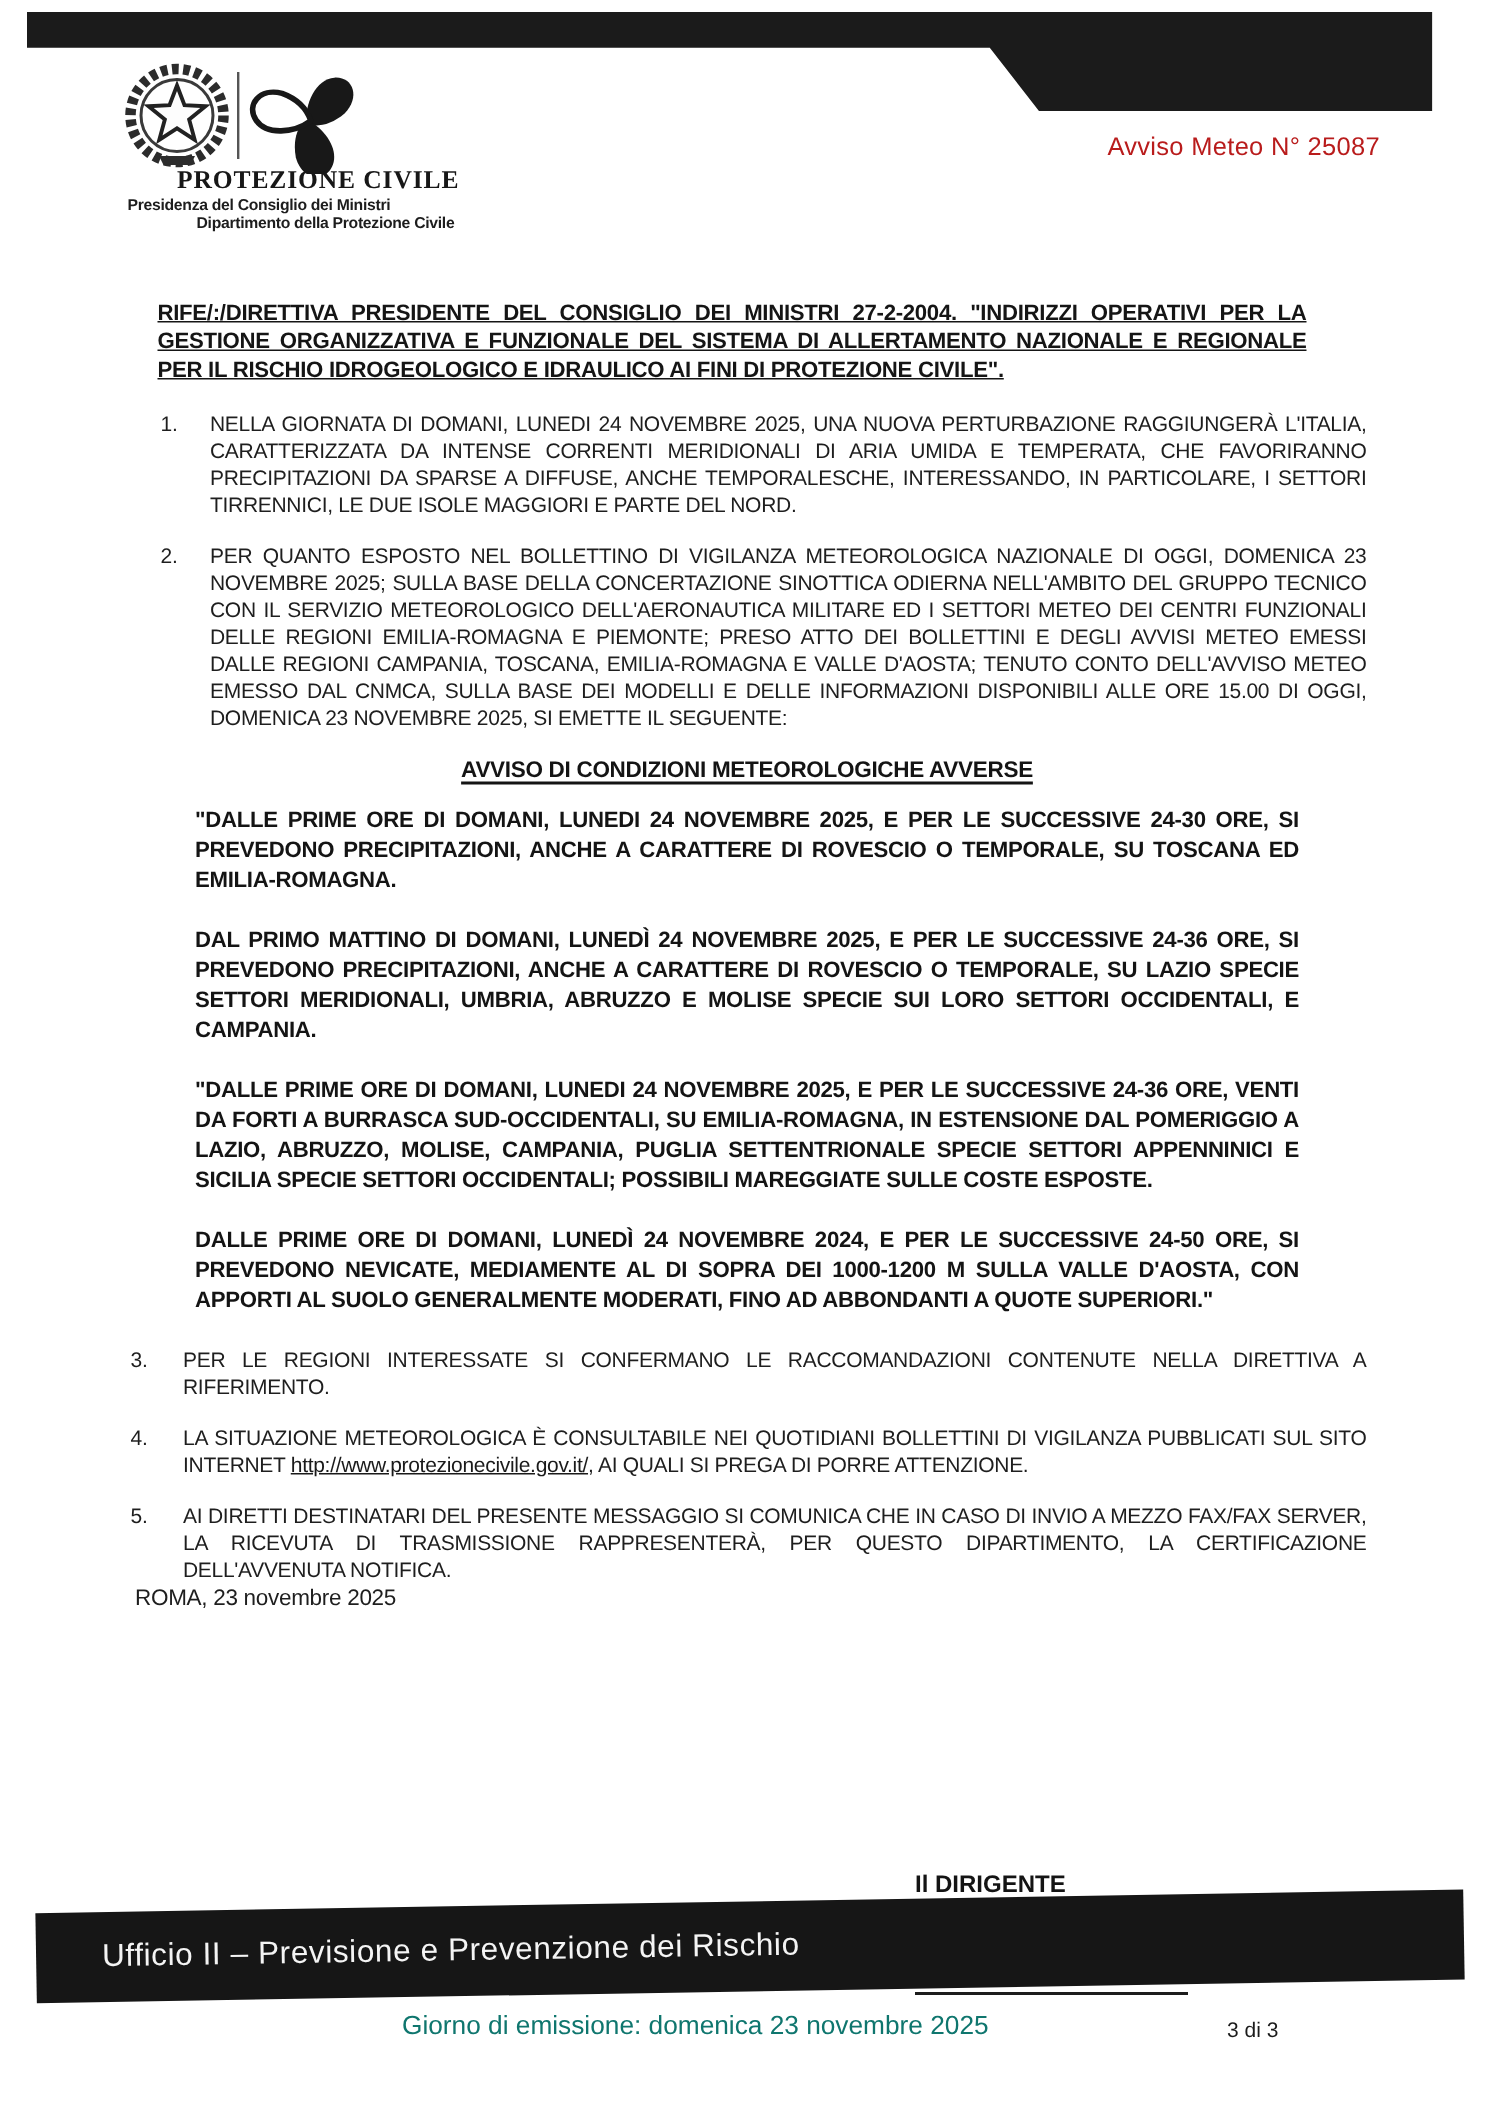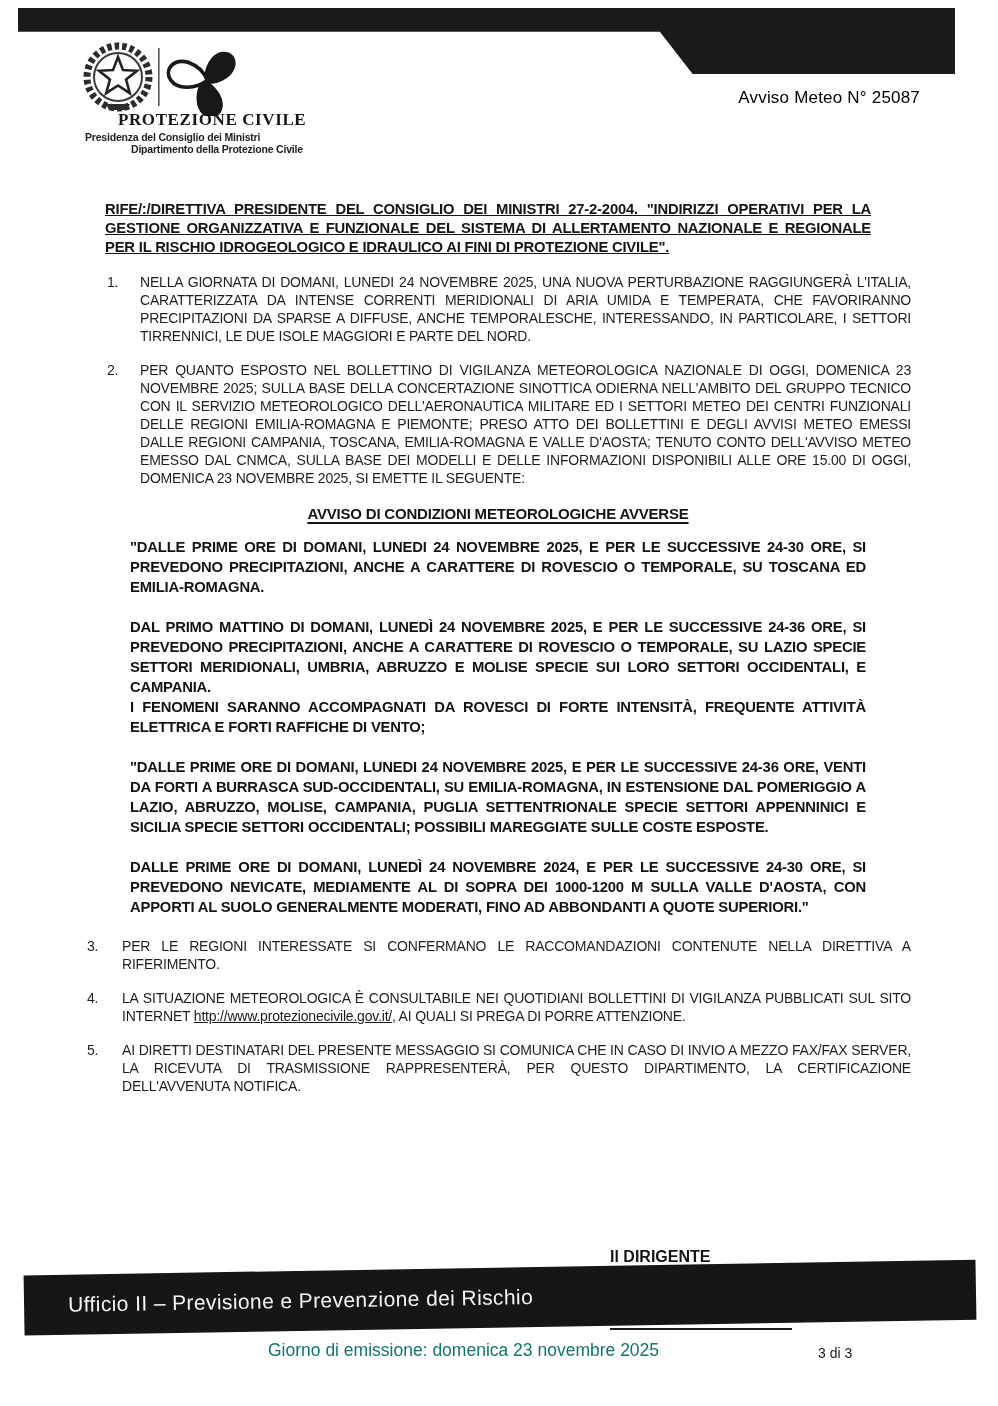--- a/index.html
+++ b/index.html
@@ -20,21 +20,21 @@
     font-family:"Liberation Serif",serif;font-weight:700;font-size:17px;
     letter-spacing:0.6px;color:#171717;margin-left:32px;
   }
   .logo-sub{
     position:absolute;left:85px;font-size:10.5px;font-weight:700;color:#1d1d1d;
     letter-spacing:-0.2px;
   }
   .logo-sub1{top:131px;}
   .logo-sub2{top:143px;padding-left:46px;}
   .avviso-number{
-    position:absolute;right:78px;top:88px;font-size:17px;color:#000000;
+    position:absolute;right:78px;top:88px;font-size:17px;color:#b91c1c;
     letter-spacing:0.2px;
   }
   
   .main{
     position:absolute;left:105px;top:200px;width:806px;
     font-size:14px;line-height:18px;letter-spacing:-0.2px;
   }
   .bold{font-weight:700;color:#151515;}
   .justify{text-align:justify;}
   .oggetto{margin:0 0 12px 0;font-size:14.8px;}
@@ -136,46 +136,46 @@
     </div>
 
     <h2 class="avviso-heading">AVVISO DI CONDIZIONI METEOROLOGICHE AVVERSE</h2>
 
     <div class="avviso-para">
       <p>"DALLE PRIME ORE DI DOMANI, LUNEDI 24 NOVEMBRE 2025, E PER LE SUCCESSIVE 24-30 ORE, SI PREVEDONO PRECIPITAZIONI, ANCHE A CARATTERE DI ROVESCIO O TEMPORALE, SU TOSCANA ED EMILIA-ROMAGNA.</p>
     </div>
 
     <div class="avviso-para">
       <p>DAL PRIMO MATTINO DI DOMANI, LUNEDÌ 24 NOVEMBRE 2025, E PER LE SUCCESSIVE 24-36 ORE, SI PREVEDONO PRECIPITAZIONI, ANCHE A CARATTERE DI ROVESCIO O TEMPORALE, SU LAZIO SPECIE SETTORI MERIDIONALI, UMBRIA, ABRUZZO E MOLISE SPECIE SUI LORO SETTORI OCCIDENTALI, E CAMPANIA.</p>
-      <p>I FENOMENI SARANNO ACCOMPAGNATI DA ROVESCI DI FORTE INTENSITÀ, FREQUENTE ATTIVITÀ ELETTRICA E FORTI RAFFICHE DI VENTO;</p>
     </div>
 
     <div class="avviso-para">
       <p>"DALLE PRIME ORE DI DOMANI, LUNEDI 24 NOVEMBRE 2025, E PER LE SUCCESSIVE 24-36 ORE, VENTI DA FORTI A BURRASCA SUD-OCCIDENTALI, SU EMILIA-ROMAGNA, IN ESTENSIONE DAL POMERIGGIO A LAZIO, ABRUZZO, MOLISE, CAMPANIA, PUGLIA SETTENTRIONALE SPECIE SETTORI APPENNINICI E SICILIA SPECIE SETTORI OCCIDENTALI; POSSIBILI MAREGGIATE SULLE COSTE ESPOSTE.</p>
     </div>
 
     <div class="avviso-para">
-      <p>DALLE PRIME ORE DI DOMANI, LUNEDÌ 24 NOVEMBRE 2024, E PER LE SUCCESSIVE 24-30 ORE, SI PREVEDONO NEVICATE, MEDIAMENTE AL DI SOPRA DEI 1000-1200 M SULLA VALLE D'AOSTA, CON APPORTI AL SUOLO GENERALMENTE MODERATI, FINO AD ABBONDANTI A QUOTE SUPERIORI."</p>
+      <p>DALLE PRIME ORE DI DOMANI, LUNEDÌ 24 NOVEMBRE 2024, E PER LE SUCCESSIVE 24-50 ORE, SI PREVEDONO NEVICATE, MEDIAMENTE AL DI SOPRA DEI 1000-1200 M SULLA VALLE D'AOSTA, CON APPORTI AL SUOLO GENERALMENTE MODERATI, FINO AD ABBONDANTI A QUOTE SUPERIORI."</p>
     </div>
 
     <div class="num-item outdent">
       <span class="num">3.</span>
       <p class="itxt justify">PER LE REGIONI INTERESSATE SI CONFERMANO LE RACCOMANDAZIONI CONTENUTE NELLA DIRETTIVA A RIFERIMENTO.</p>
     </div>
 
     <div class="num-item outdent">
       <span class="num">4.</span>
       <p class="itxt justify"><span>LA SITUAZIONE METEOROLOGICA È CONSULTABILE NEI QUOTIDIANI BOLLETTINI DI VIGILANZA PUBBLICATI SUL SITO INTERNET </span><a href="#" class="doc-link">http://www.protezionecivile.gov.it/</a><span>, AI QUALI SI PREGA DI PORRE ATTENZIONE.</span></p>
     </div>
 
     <div class="num-item outdent" style="margin-bottom:2px;">
       <span class="num">5.</span>
       <p class="itxt justify">AI DIRETTI DESTINATARI DEL PRESENTE MESSAGGIO SI COMUNICA CHE IN CASO DI INVIO A MEZZO FAX/FAX SERVER, LA RICEVUTA DI TRASMISSIONE RAPPRESENTERÀ, PER QUESTO DIPARTIMENTO, LA CERTIFICAZIONE DELL'AVVENUTA NOTIFICA.</p>
     </div>
 
+    <p class="roma">ROMA, 23 novembre 2025</p>
   </div>
 
   <div class="signature">
     <p class="sig-role">Il DIRIGENTE</p>
     <div class="sig-line">Ministri digitalmente</div>
     <div class="sig-line">da GIULIO FANCELLO</div>
     <div class="sig-line">in data 23/11/2025</div>
   </div>
 
   <div class="footer-bar">

